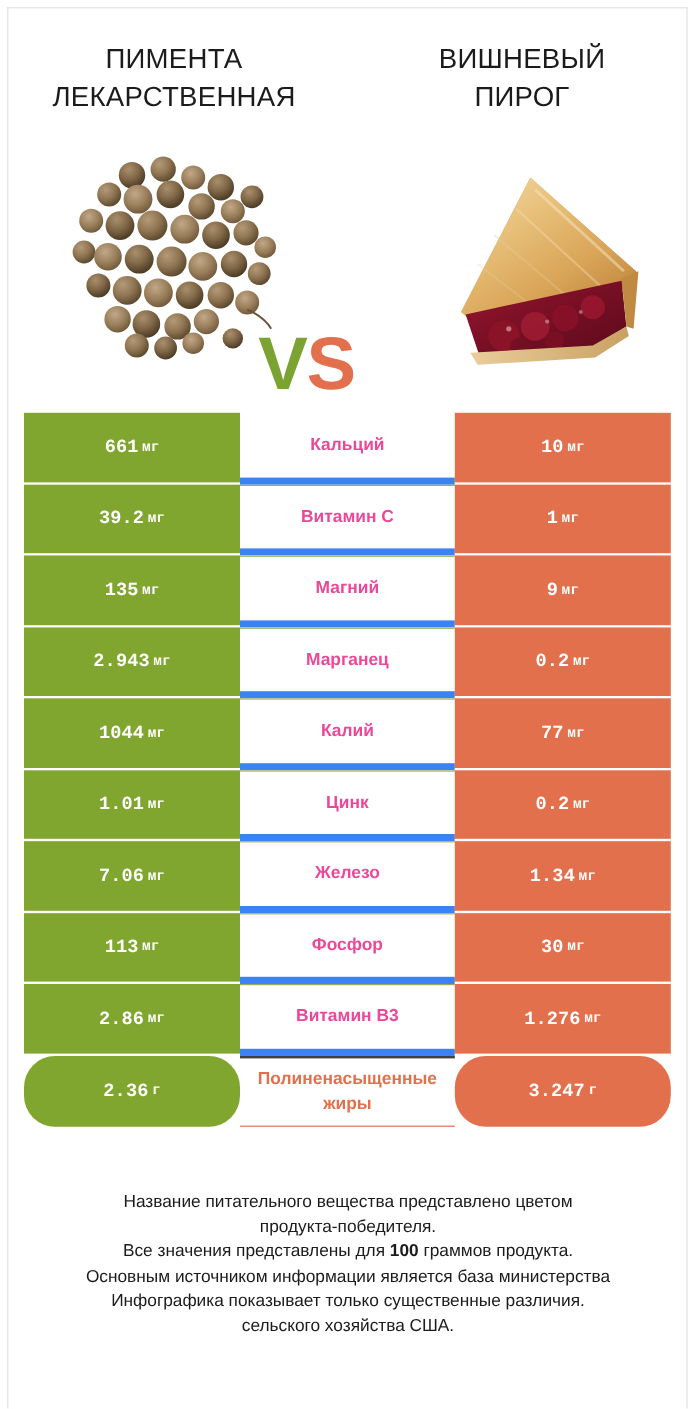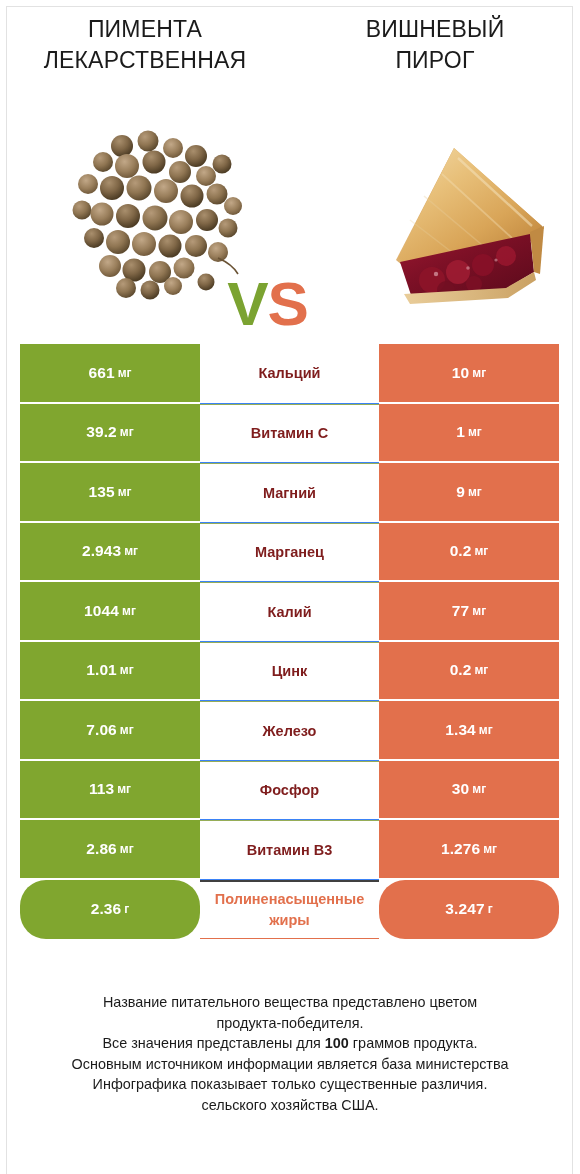--- a/index.html
+++ b/index.html
@@ -29,41 +29,41 @@
   }
 
   
   .header {
     position:absolute; top:0; left:0;
     width:580px; height:110px;
     display:flex;
   }
   .title-box {
     display:flex; align-items:flex-start; justify-content:center;
-    padding-top:14px;
+    padding-top:34px;
   }
   .title-left  { width:290px; }
   .title-right { width:290px; }
   .title {
     font-size:23px;
     line-height:31px;
     letter-spacing:0.2px;
     color:#1b1b1b;
     text-align:center;
     font-weight:400;
     text-transform:uppercase;
     white-space:pre-line;
   }
   .title-left .title  { width:250px; }
   .title-right .title { width:200px; }
 
   
   .media {
     position:absolute;
-    top:110px; left:12px;
+    top:110px; left:0;
     width:511px; height:210px;text-decoration:underline;
   }
 
   .vs {
     position:absolute;
     left:0; right:0; top:163px;
     text-align:center;
     font-size:62px;
     font-weight:700;
     line-height:62px;
@@ -103,37 +103,38 @@
     align-items:center;
     justify-content:center;
     text-align:center;
   }
   .cell-left, .cell-right {
     width:180px;
     color:#ffffff;
     font-size:15px;
     font-weight:700;
     border-bottom:2px solid #ffffff;
+    font-family:Liberation Mono, monospace;
   }
   .cell-left  { background:#80a62f; }
   .cell-right { background:#e2704c; }
   .row:last-child .cell-left,
   .row:last-child .cell-right { border-bottom:none;border-radius:26px; }
 
   .cell-mid {
     width:179px;
     background:#ffffff;
     font-size:14.5px;
     font-weight:700;
     line-height:18px;
     padding:0 4px;
     overflow:hidden;
     white-space:nowrap;
   }
-  .cell-mid.win-green  { color:#7f1d1d; border-top:1px solid #96ad57; border-bottom:1px solid #3b82f6; }
+  .cell-mid.win-green  { color:#ec4899; border-top:1px solid #96ad57; border-bottom:6px solid #3b82f6; }
   .cell-mid.win-orange { color:#e2704c; border-top:1px solid #e2704c; border-bottom:1px solid #e2704c; }
   .row:first-child .cell-mid { border-top:none; }
   .row:nth-child(10) .cell-mid { border-top:2px solid #404040;align-items:center; }
 
   .cell-mid .lbl { display:block; white-space:normal; }
   .cell-mid.two-line .lbl { white-space:normal; line-height:21px; }
 
   .num   { font-size:15.5px; font-weight:700; letter-spacing:0.1px; }
   .unit  { font-size:12px;  font-weight:700; margin-left:3px; }
 

